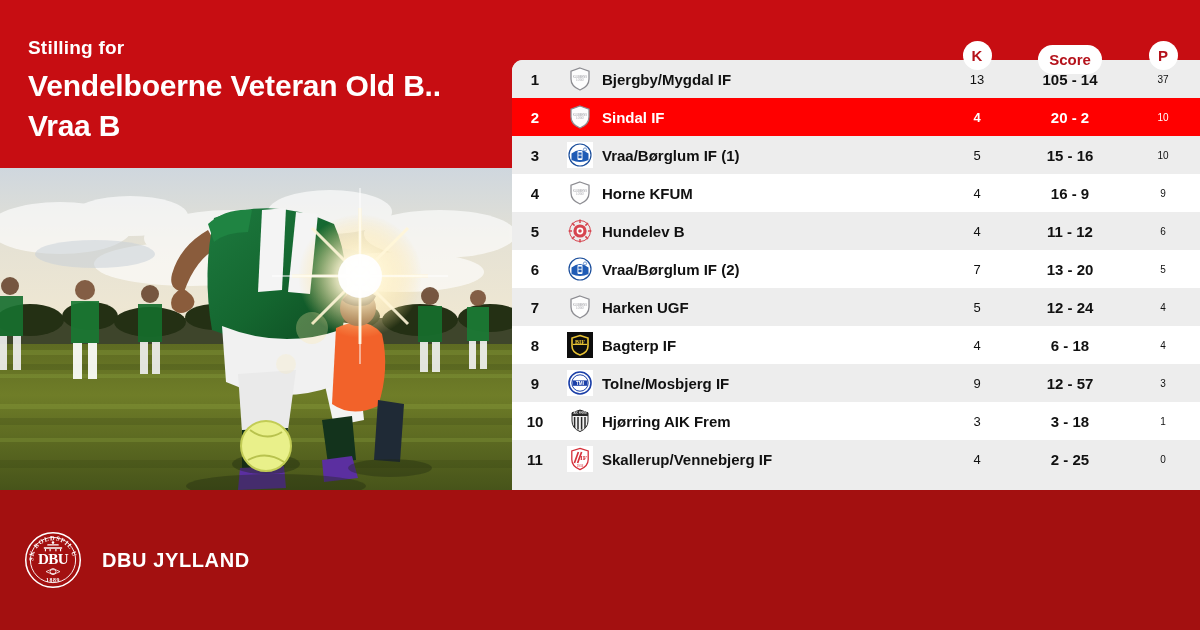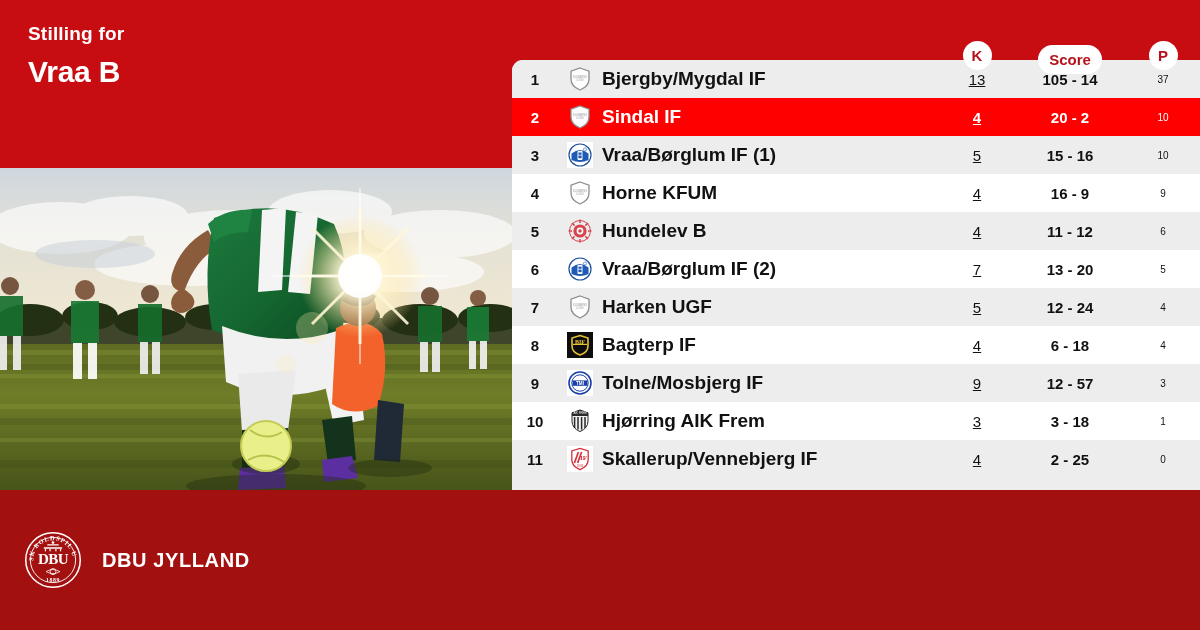--- a/index.html
+++ b/index.html
@@ -8,21 +8,21 @@
     width:1200px;height:630px;overflow:hidden;
     font-family:"Liberation Sans", sans-serif;
     background:#C70D12;
     position:relative;
   }
   #card{position:absolute;inset:0;background:#C70D12;overflow:hidden;}
 
   
   #title-block{
     position:absolute;left:0;top:0;width:540px;height:168px;
-    padding:22px 0 0 28px;box-sizing:border-box;
+    padding:36px 0 0 28px;box-sizing:border-box;
     overflow:hidden;z-index:2;
   }
   #eyebrow{
     color:#ffffff;font-size:19px;font-weight:bold;letter-spacing:.2px;
     line-height:24px;margin:0 0 6px 0;white-space:nowrap;
   }
   #main-title{
     color:#ffffff;font-weight:bold;font-size:30px;line-height:40px;
     letter-spacing:-.2px;white-space:nowrap;margin:0;
   }
@@ -51,24 +51,24 @@
   .row.even{background:#ffffff;}
   .row.highlight{background:#FF0000;color:#ffffff;}
   .c-pos{
     width:46px;flex:0 0 46px;text-align:center;font-weight:bold;font-size:15px;
   }
   .c-logo{
     width:44px;flex:0 0 44px;display:flex;align-items:center;justify-content:center;
   }
   .c-logo svg{display:block;}
   .c-team{
-    flex:1 1 auto;font-weight:bold;font-size:19px;
+    flex:1 1 auto;font-weight:bold;font-size:15px;
     white-space:nowrap;overflow:hidden;text-overflow:ellipsis;padding-right:6px;
   }
-  .c-k{width:74px;flex:0 0 74px;text-align:center;font-weight:normal;font-size:15px;text-decoration:underline;}
+  .c-k{width:74px;flex:0 0 74px;text-align:center;font-weight:normal;font-size:13px;}
   .c-score{width:112px;flex:0 0 112px;text-align:center;font-weight:bold;font-size:15px;}
   .c-p{width:74px;flex:0 0 74px;text-align:center;font-weight:normal;font-size:10px;}
   .row.highlight .c-k,.row.highlight .c-score{font-weight:bold;}
 
   
   #header-badges{
     position:absolute;left:512px;top:38px;width:688px;height:34px;z-index:4;
     display:flex;align-items:center;pointer-events:none;
   }
   #header-badges .spacer-pos{width:46px;flex:0 0 46px;}
@@ -99,20 +99,21 @@
     margin-left:20px;
   }
 </style>
 </head>
 <body>
 
 <div id="card">
 
   <div id="title-block">
     <div id="eyebrow">Stilling for</div>
+    <div id="main-title">Vendelboerne Veteran Old B..</div>
     <div id="pool-title">Vraa B</div>
   </div>
 
   <div id="photo">
     <svg viewBox="0 0 512 322" xmlns="http://www.w3.org/2000/svg" role="img" aria-label="football">
       <defs>
         <linearGradient id="sky" x1="0" y1="0" x2="0" y2="1">
           <stop offset="0%" stop-color="#cfd7de"></stop>
           <stop offset="45%" stop-color="#e6e2d4"></stop>
           <stop offset="100%" stop-color="#f3ead2"></stop>

